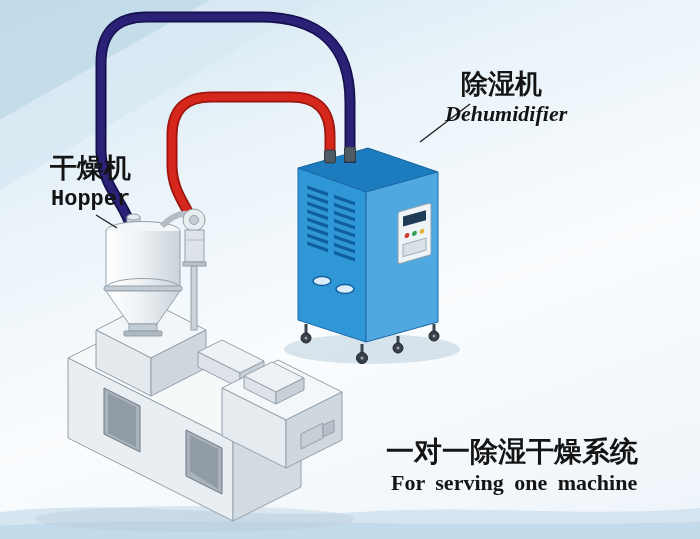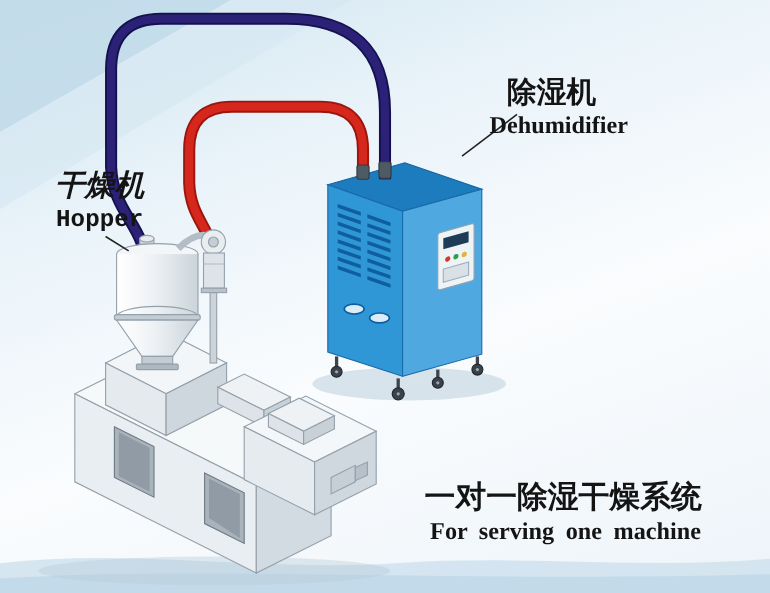--- a/index.html
+++ b/index.html
@@ -151,20 +151,20 @@
     <line x1="185" y1="240" x2="204" y2="240" stroke="#b4bdc5"></line>
     <rect x="183" y="262" width="23" height="4" fill="#b9c2ca"></rect>
   </g>
 
   <g stroke="#222222" stroke-width="1.4">
     <line x1="470" y1="104" x2="420" y2="142"></line>
     <line x1="96" y1="215" x2="117" y2="228"></line>
   </g>
 </svg>
 
-<div class="lbl cn" style="left:50px;top:154px;font-style:italic;">干燥机</div>
+<div class="lbl cn" style="left:50px;top:154px;">干燥机</div>
 <div class="lbl en" style="left:51px;top:188px;font-family:Liberation Mono, monospace;">Hopper</div>
 <div class="lbl cn" style="left:461px;top:70px;">除湿机</div>
-<div class="lbl en" style="left:445px;top:102px;">Dehumidifier</div>
+<div class="lbl en" style="left:445px;top:102px;font-style:italic;">Dehumidifier</div>
 <div class="lbl cn caption-cn" style="left:386px;top:437px;">一对一除湿干燥系统</div>
 <div class="lbl en caption-en" style="left:391px;top:471px;">For serving one machine</div>
 
 </div>
 
 </body></html>

